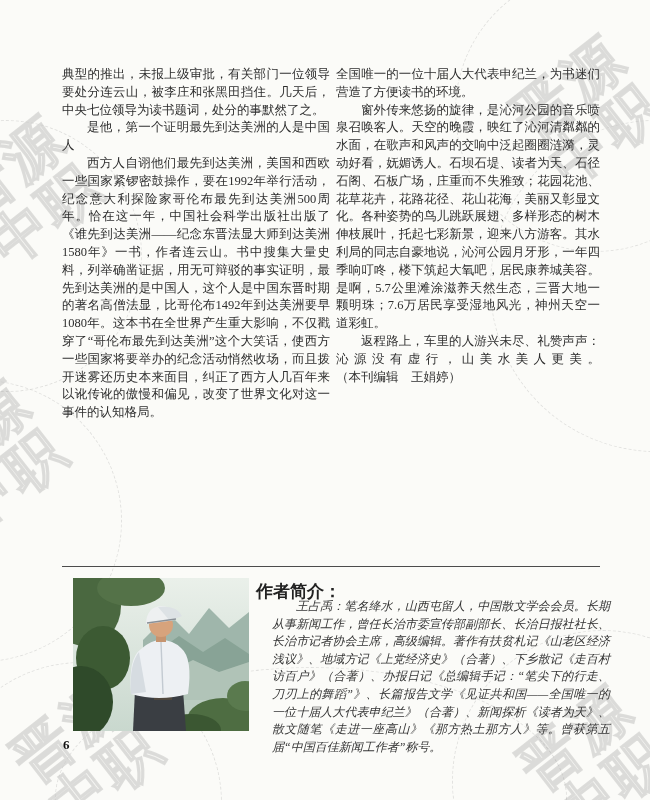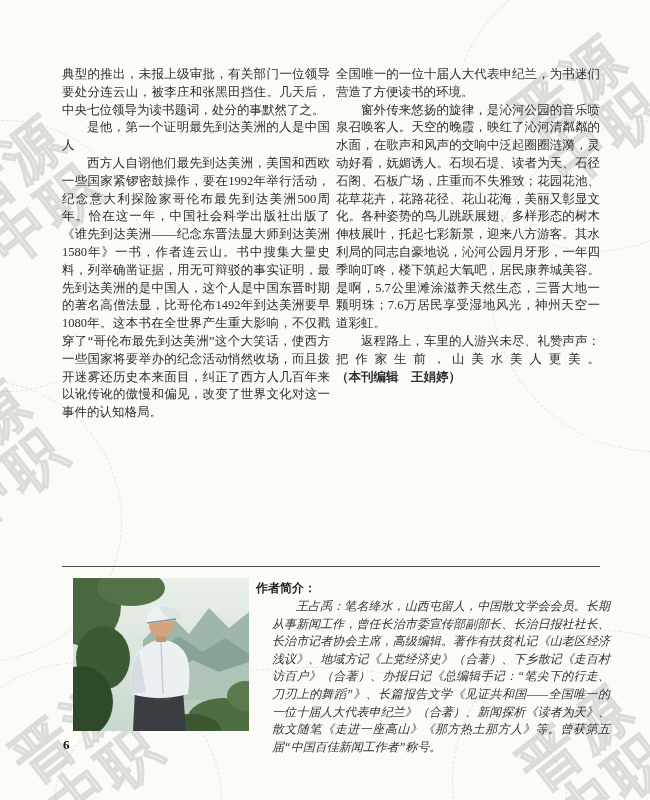--- a/index.html
+++ b/index.html
@@ -5,26 +5,26 @@
   html,body{margin:0;padding:0;background:#e9e9e9;}
   .page{position:relative;width:650px;height:800px;margin:0 auto;background:#fbfbf8;overflow:hidden;
         font-family:"Liberation Serif","DejaVu Serif",serif;color:#2e2e2e;}
   
   .article-col{position:absolute;top:66px;font-size:12.5px;line-height:17.8px;text-align:justify;}
   .col-left{left:62px;width:268px;}
   .col-right{left:336px;width:264px;}
   .article-col p{margin:0;text-indent:2em;}
   .article-col p.cont{text-indent:0;}
   .article-col p.subhead{font-weight:normal;}
-  .credit{white-space:nowrap;font-weight:bold;}
+  .credit{white-space:nowrap;}
   
   .divider{position:absolute;left:62px;top:566px;width:538px;height:1px;background:#4c4c4c;}
   
   .author-photo{position:absolute;left:73px;top:578px;width:176px;height:153px;display:block;}
-  .bio-heading{position:absolute;left:256px;top:580px;font-size:12px;font-weight:bold;color:#222;}
+  .bio-heading{position:absolute;left:256px;top:580px;font-size:17px;font-weight:bold;color:#222;}
   .bio-text{position:absolute;left:272px;top:598px;width:338px;font-size:12px;line-height:17.6px;
             font-style:italic;text-align:justify;text-indent:2em;color:#343434;}
   .page-number{position:absolute;left:63px;top:737px;font-size:13px;font-weight:bold;color:#111;}
   
   .wm{position:absolute;opacity:.42;pointer-events:none;}
   .wm-text{font-family:"Liberation Sans","DejaVu Sans",sans-serif;font-weight:bold;
            font-size:58px;line-height:1.02;width:128px;letter-spacing:4px;
            color:rgba(150,150,150,.14);-webkit-text-stroke:1.4px rgba(135,135,135,.6);
            transform:rotate(-38deg);}
   .wm-circle{position:absolute;border:1.6px dashed rgba(140,140,140,.55);border-radius:50%;}
@@ -59,21 +59,21 @@
 
   <div class="article-col col-left">
     <p class="cont">典型的推出，未报上级审批，有关部门一位领导要处分连云山，被李庄和张黑田挡住。几天后，中央七位领导为读书题词，处分的事默然了之。</p>
     <p class="subhead">是他，第一个证明最先到达美洲的人是中国人</p>
     <p>西方人自诩他们最先到达美洲，美国和西欧一些国家紧锣密鼓操作，要在1992年举行活动，纪念意大利探险家哥伦布最先到达美洲500周年。恰在这一年，中国社会科学出版社出版了《谁先到达美洲——纪念东晋法显大师到达美洲1580年》一书，作者连云山。书中搜集大量史料，列举确凿证据，用无可辩驳的事实证明，最先到达美洲的是中国人，这个人是中国东晋时期的著名高僧法显，比哥伦布1492年到达美洲要早1080年。这本书在全世界产生重大影响，不仅戳穿了“哥伦布最先到达美洲”这个大笑话，使西方一些国家将要举办的纪念活动悄然收场，而且拨开迷雾还历史本来面目，纠正了西方人几百年来以讹传讹的傲慢和偏见，改变了世界文化对这一事件的认知格局。</p>
   </div>
 
   <div class="article-col col-right">
     <p class="cont">全国唯一的一位十届人大代表申纪兰，为书迷们营造了方便读书的环境。</p>
     <p>窗外传来悠扬的旋律，是沁河公园的音乐喷泉召唤客人。天空的晚霞，映红了沁河清粼粼的水面，在歌声和风声的交响中泛起圈圈涟漪，灵动好看，妩媚诱人。石坝石堤、读者为天、石径石阁、石板广场，庄重而不失雅致；花园花池、花草花卉，花路花径、花山花海，美丽又彰显文化。各种姿势的鸟儿跳跃展翅、多样形态的树木伸枝展叶，托起七彩新景，迎来八方游客。其水利局的同志自豪地说，沁河公园月牙形，一年四季响叮咚，楼下筑起大氧吧，居民康养城美容。是啊，5.7公里滩涂滋养天然生态，三晋大地一颗明珠；7.6万居民享受湿地风光，神州天空一道彩虹。</p>
-    <p><span>返程路上，车里的人游兴未尽、礼赞声声：把作家生前，山美水美人更美。</span><span class="credit">（本刊编辑　王娟婷）</span></p>
+    <p><span>返程路上，车里的人游兴未尽、礼赞声声：沁源没有虚行，山美水美人更美。</span><span class="credit">（本刊编辑　王娟婷）</span></p>
   </div>
 
   <div class="divider"></div>
 
   <svg class="author-photo" viewBox="0 0 176 153" aria-hidden="true">
     <defs>
       <linearGradient id="sky" x1="0" y1="0" x2="0" y2="1">
         <stop offset="0" stop-color="#eaf0ea"></stop>
         <stop offset="1" stop-color="#c9d8ce"></stop>
       </linearGradient>

